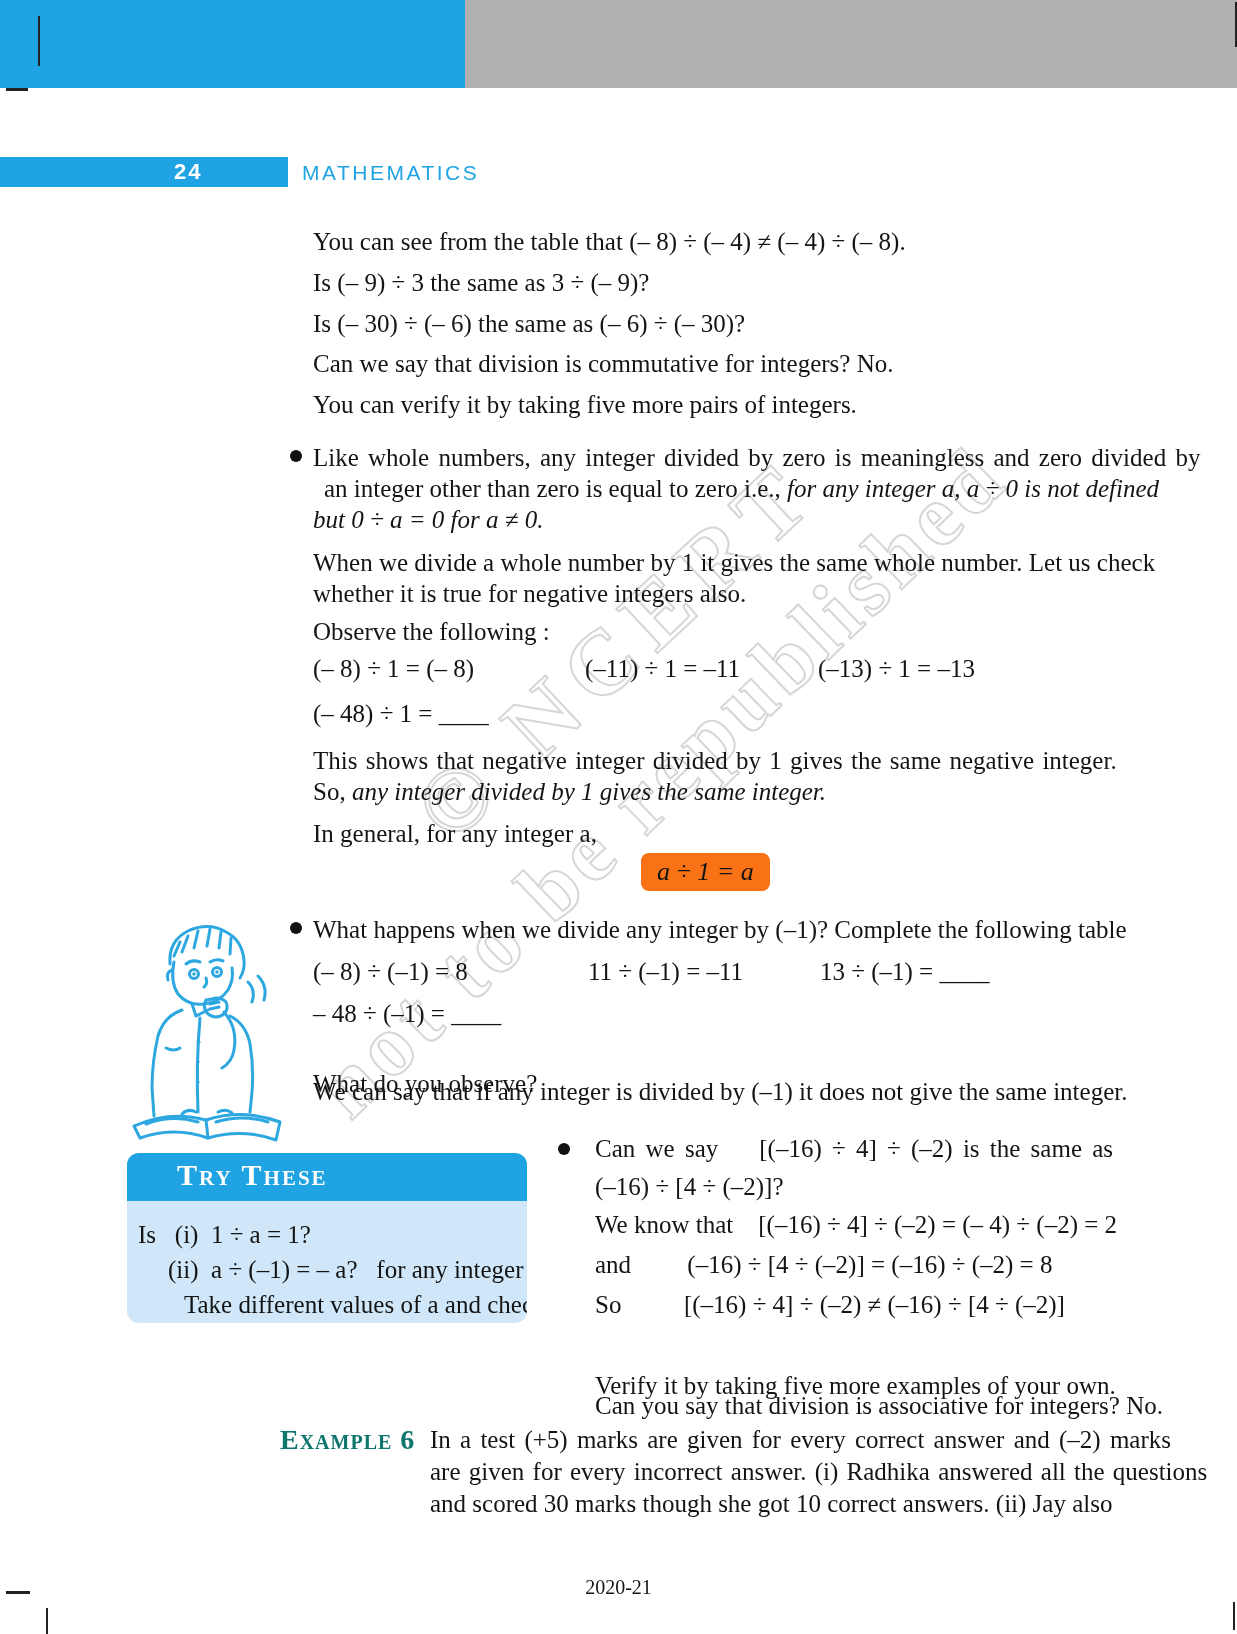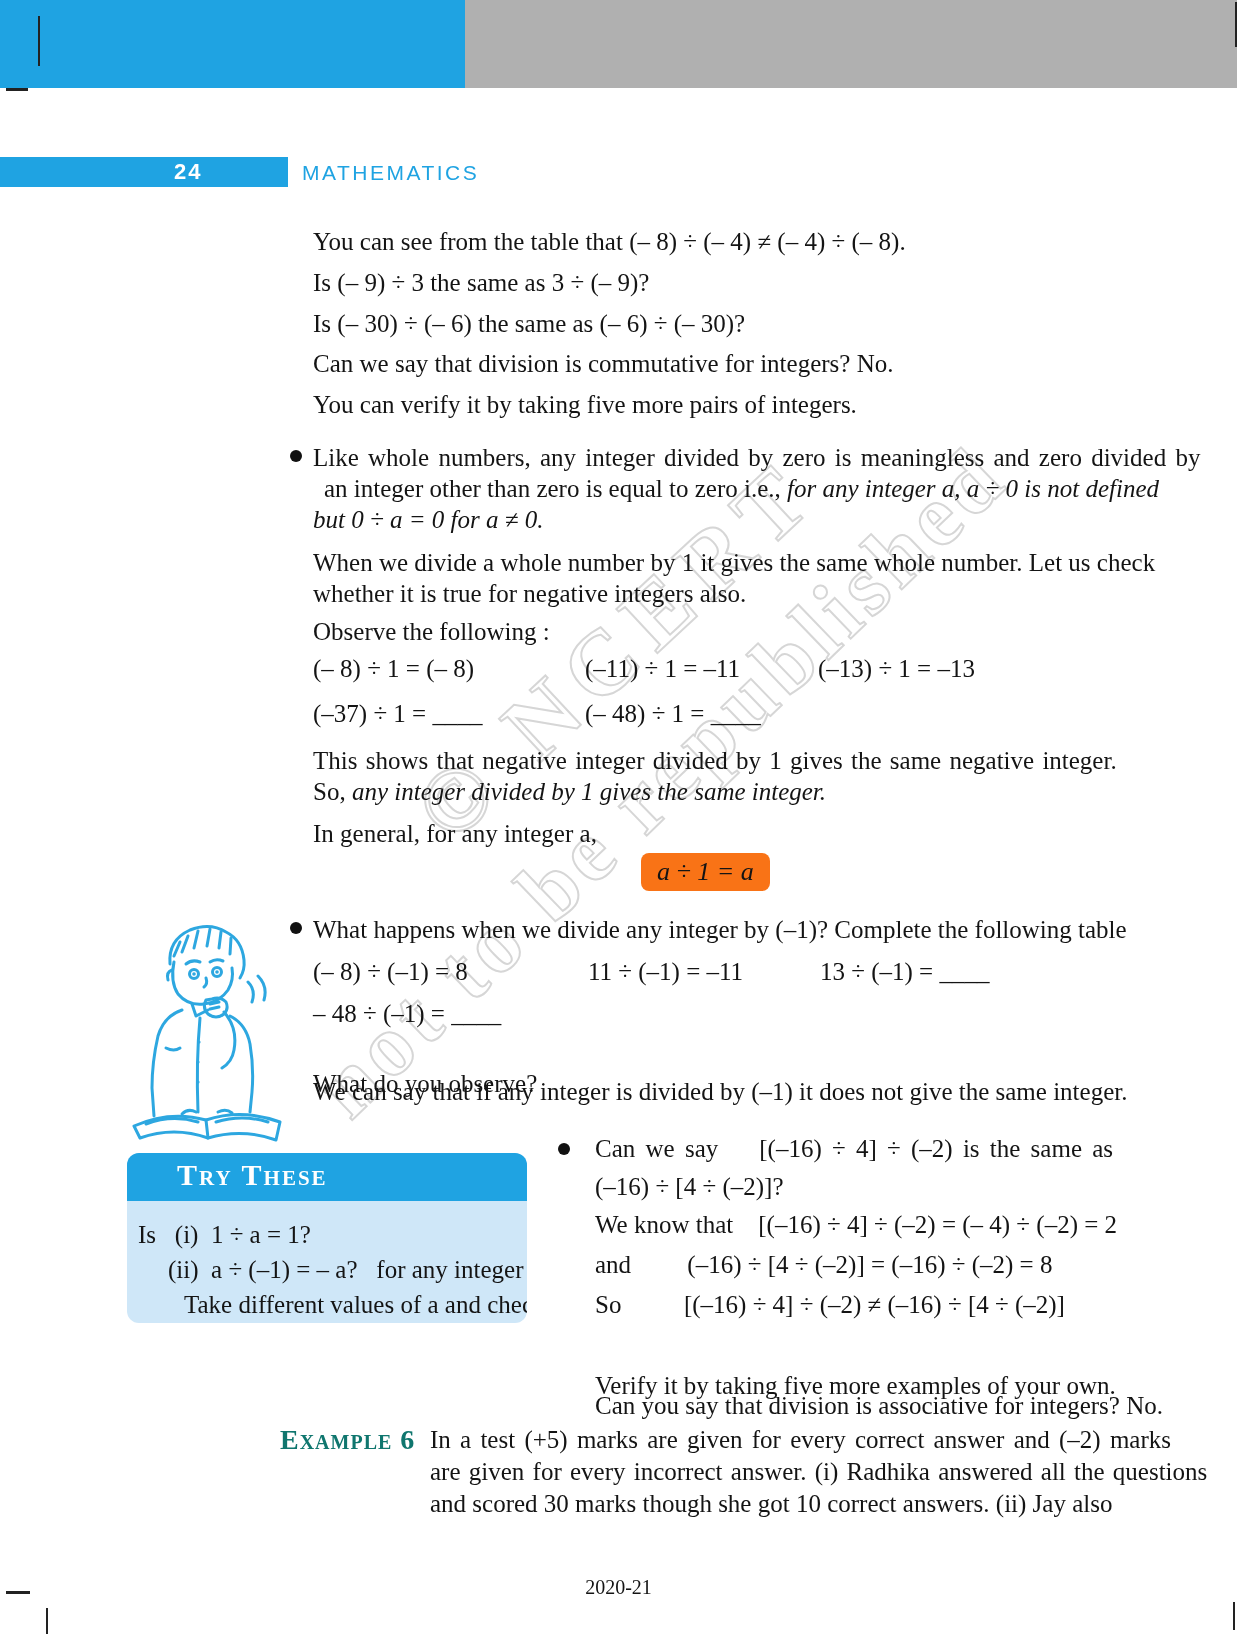--- a/index.html
+++ b/index.html
@@ -104,21 +104,20 @@
 
   <div class="line l-b2a">When we divide a whole number by 1 it gives the same whole number. Let us check</div>
   <div class="line l-b2b">whether it is true for negative integers also.</div>
 
   <div class="line l-obs">Observe the following :</div>
 
   <div class="grid grid1">
     <span>(– 8) ÷ 1 = (– 8)</span>
     <span>(–11) ÷ 1 = –11</span>
     <span>(–13) ÷ 1 = –13</span>
-    <span>(–37) ÷ 1 = ____</span>
     <span>(– 48) ÷ 1 = ____</span>
   </div>
 
   <div class="line l-ts0">This shows that negative integer divided by 1 gives the same negative integer.</div>
   <div class="line l-ts1"><span>So, </span><span class="it">any integer divided by 1 gives the same integer.</span></div>
   <div class="line l-gen">In general, for any integer a,</div>
 
   <div class="abs idbox">a ÷ 1 = a</div>
 
   <div class="dot dot3"></div>

